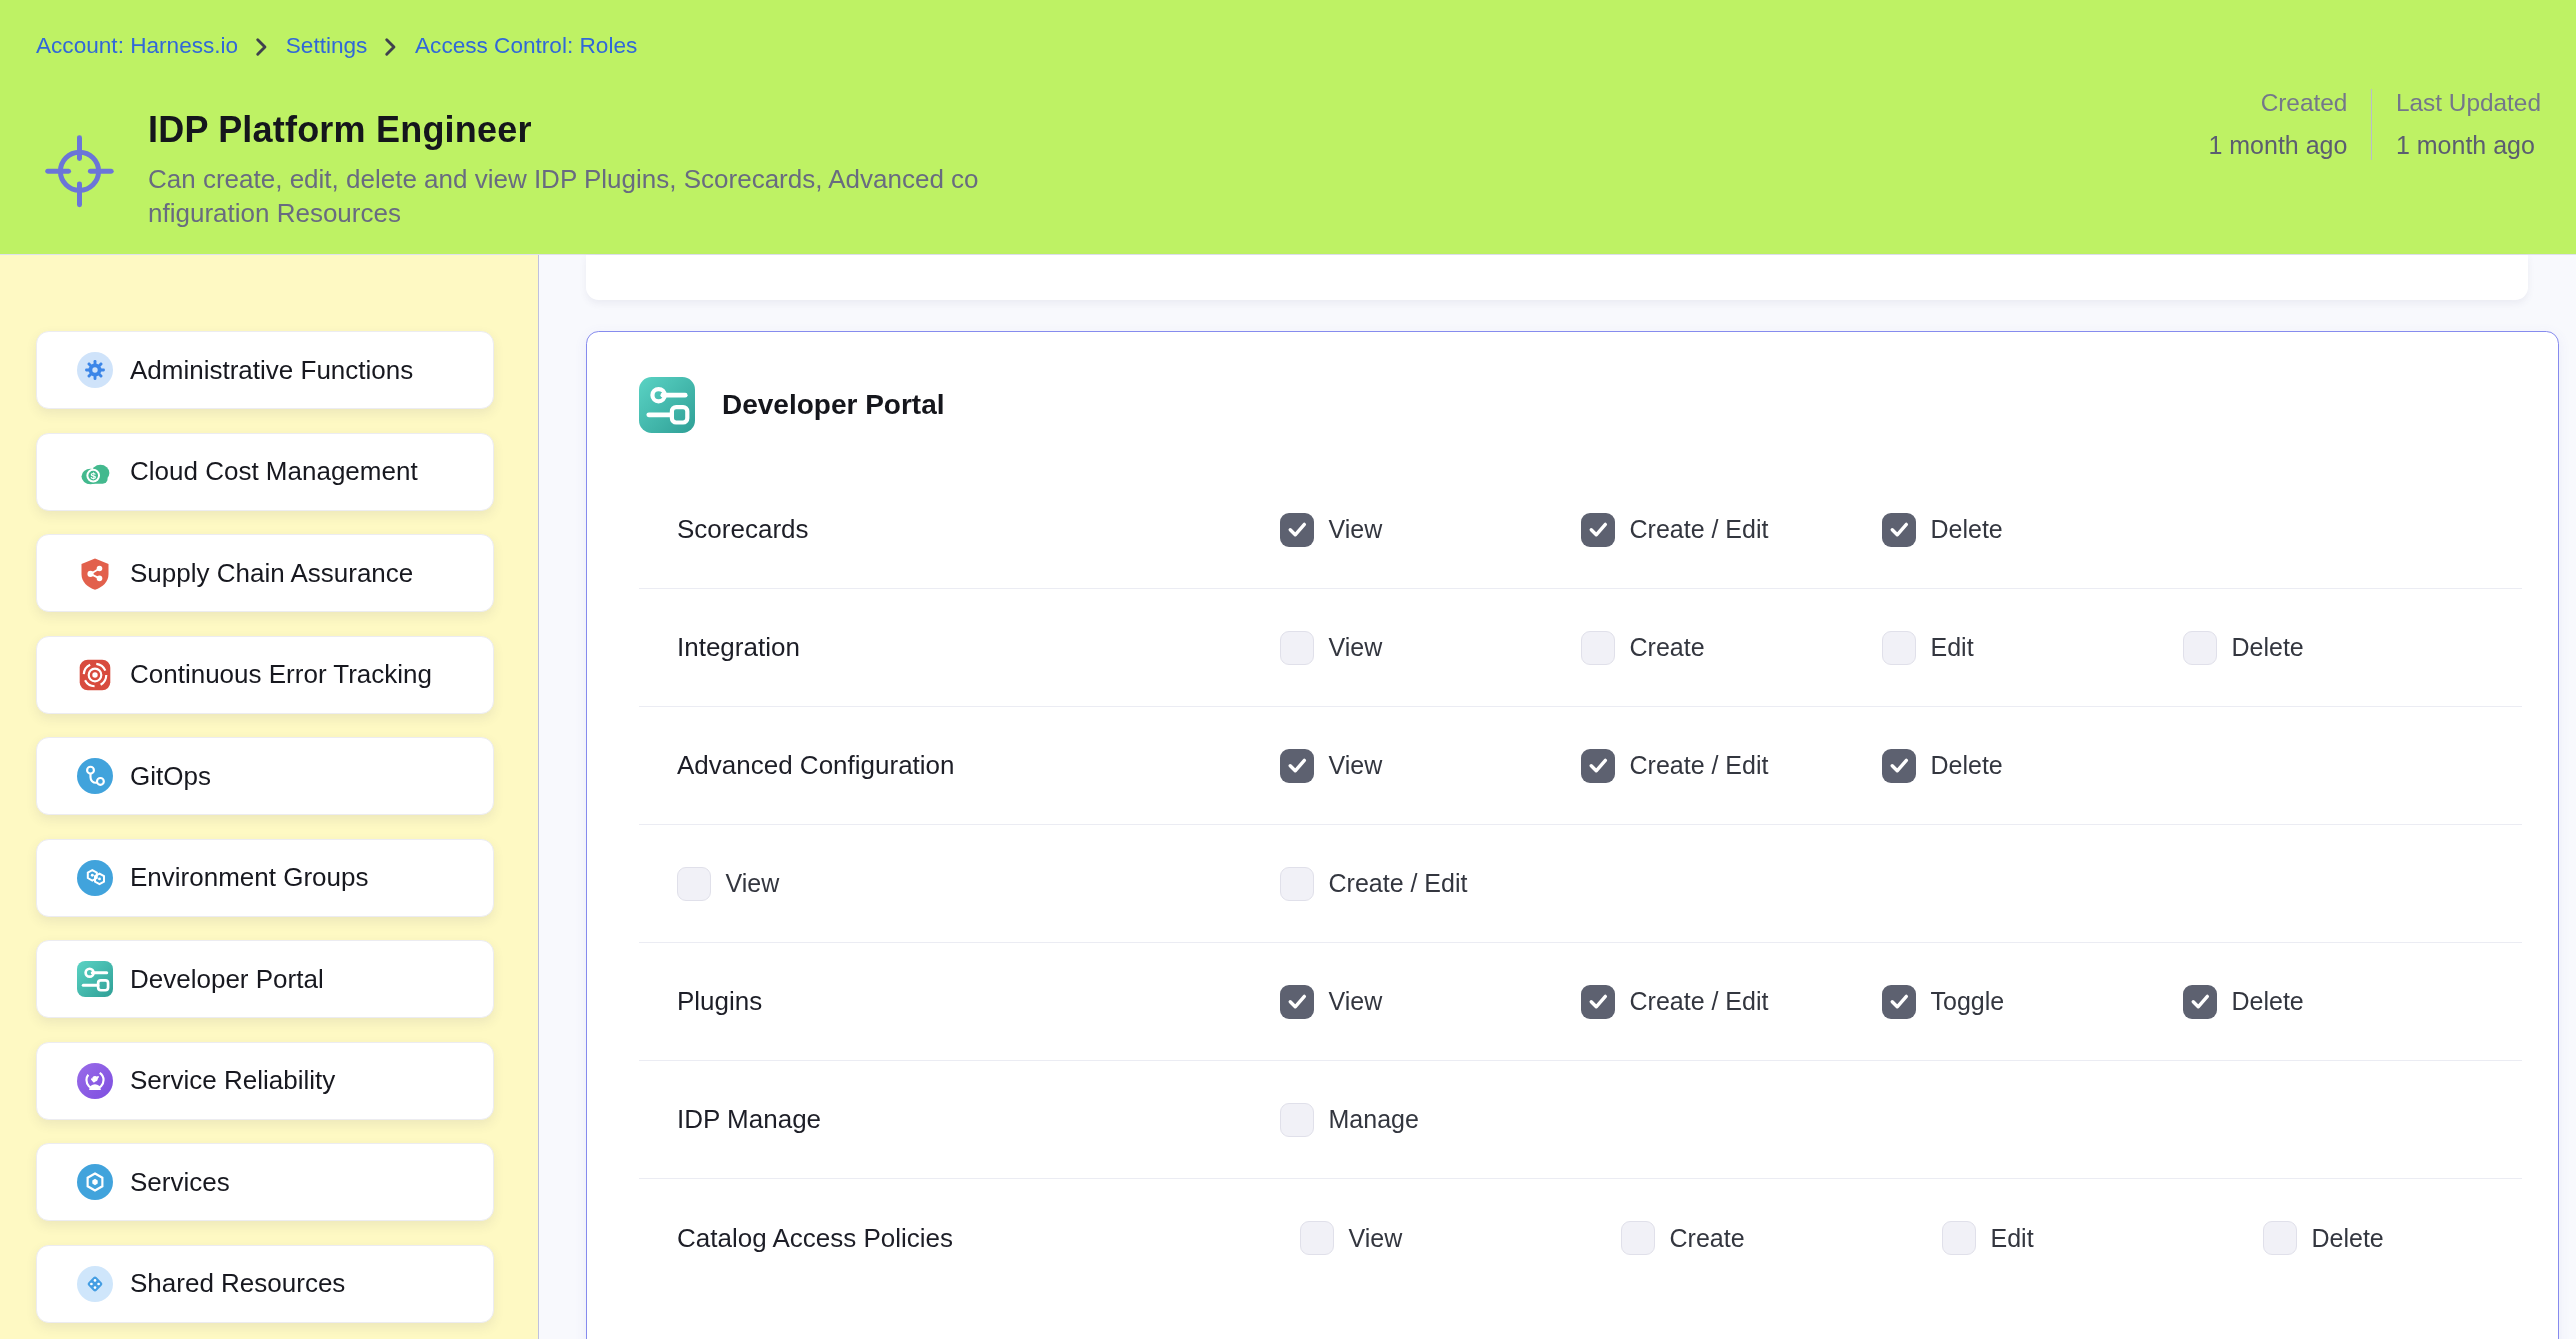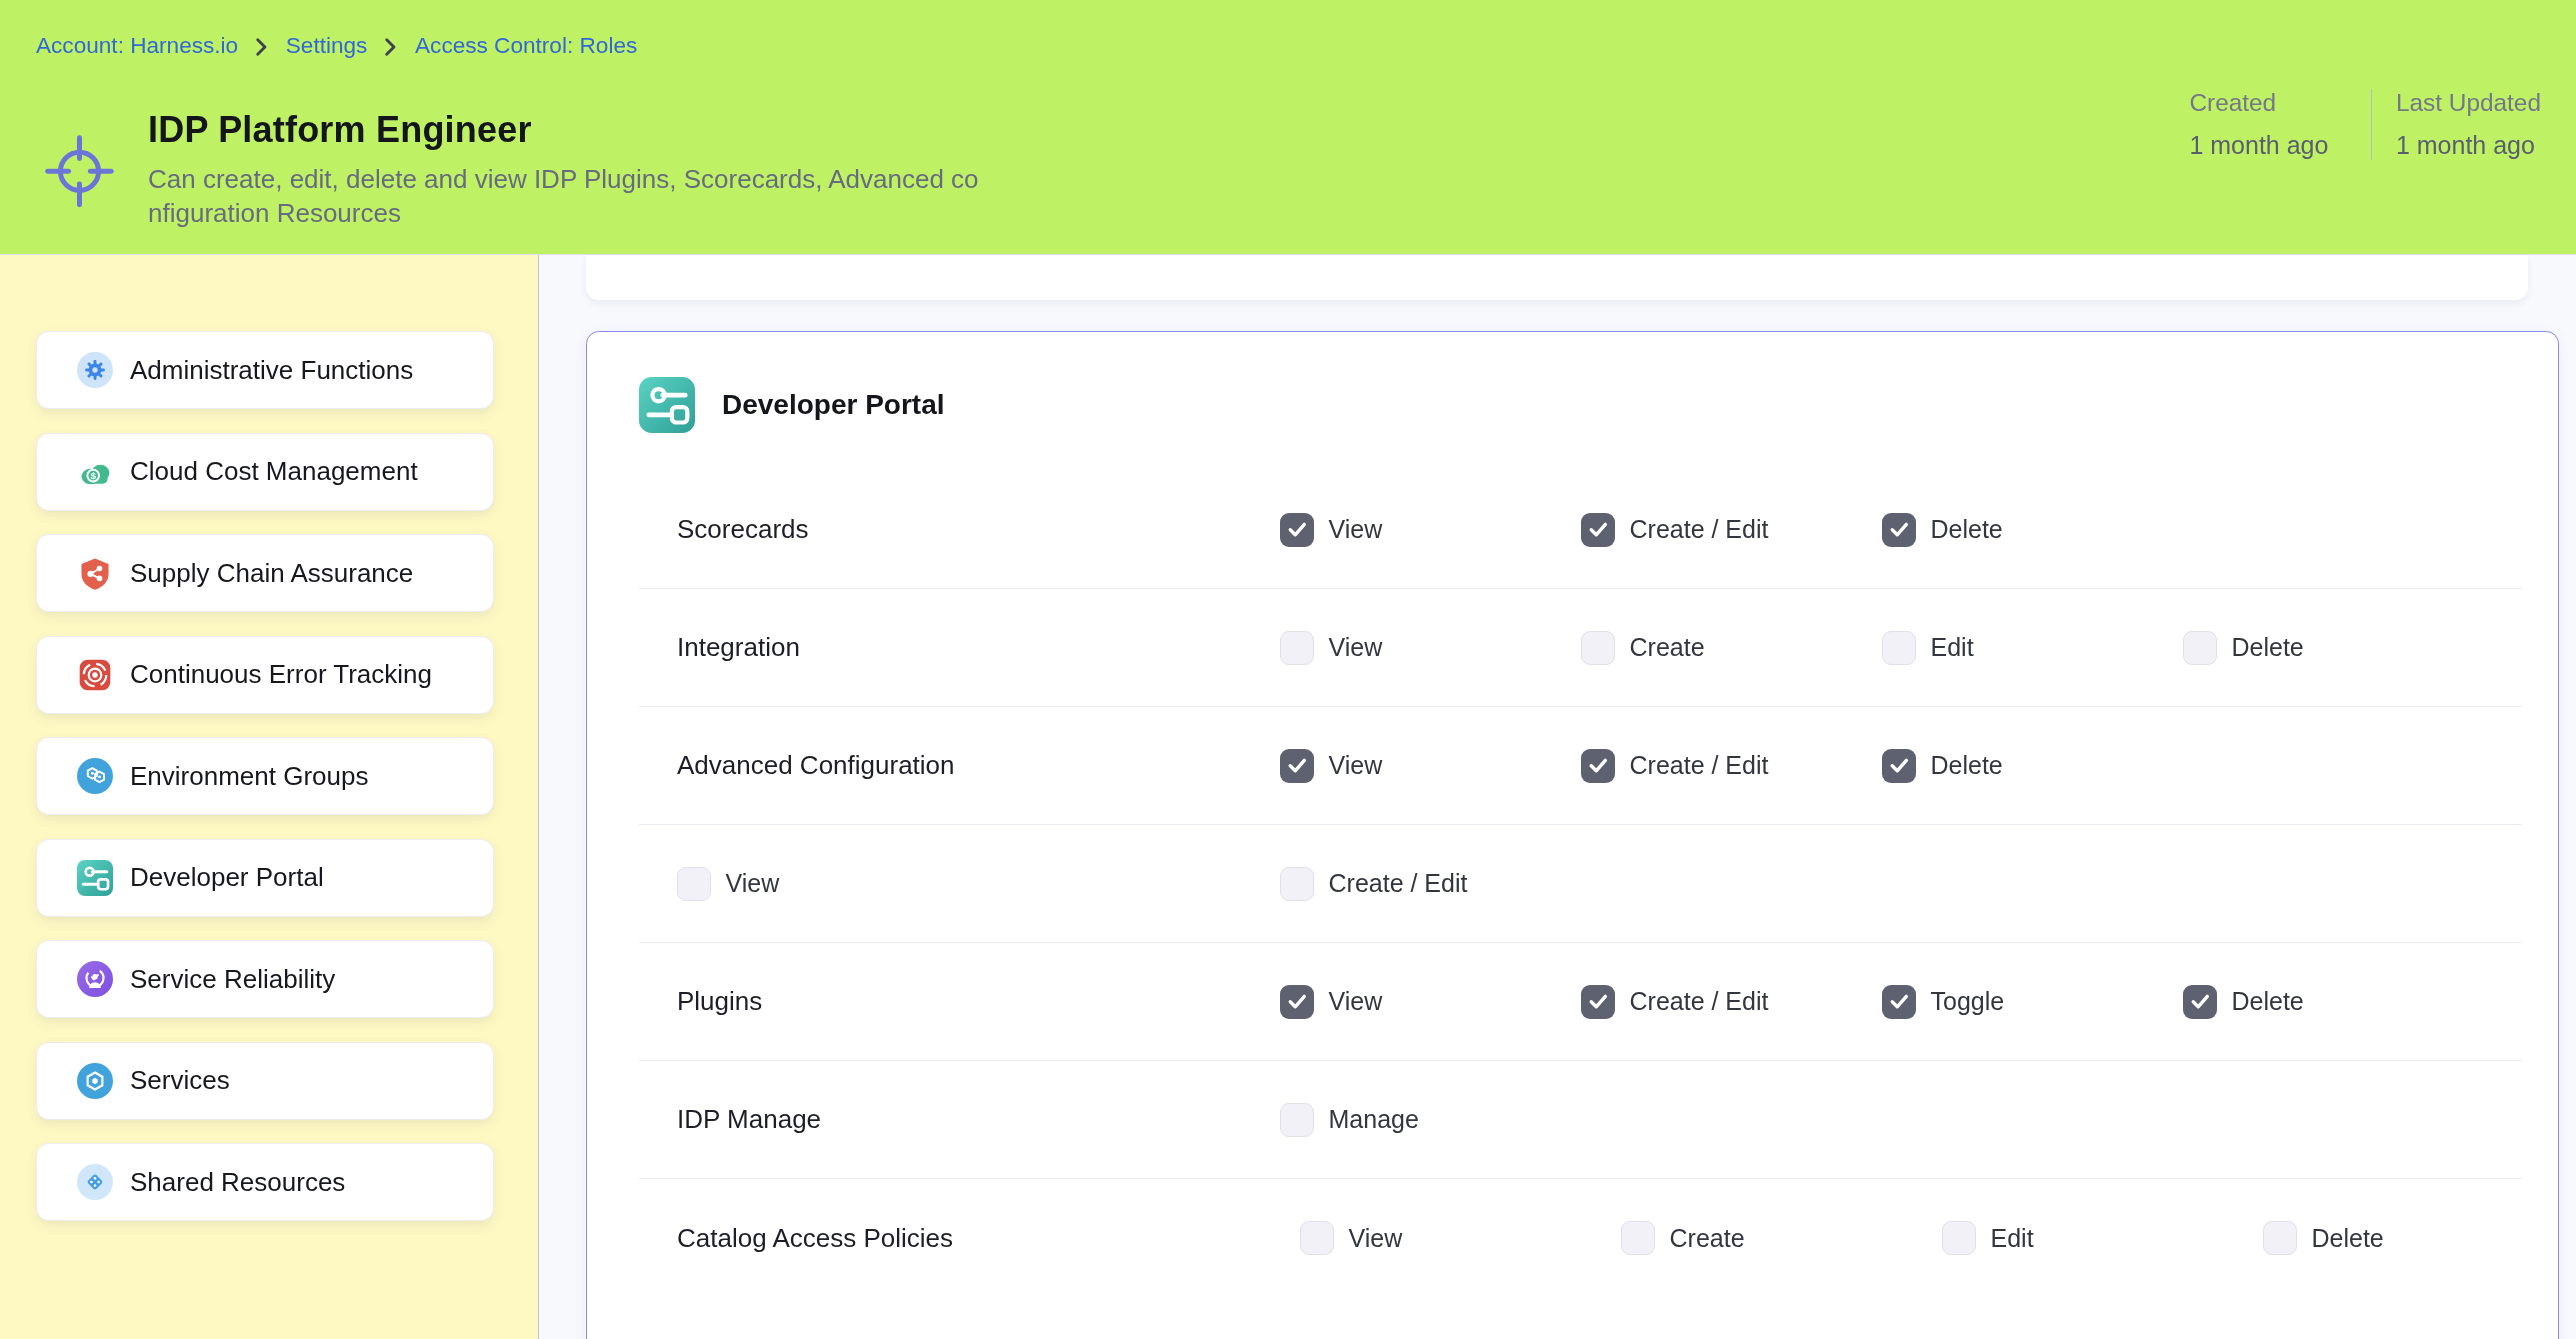--- a/index.html
+++ b/index.html
@@ -12,21 +12,21 @@
   .breadcrumb .crumb { color:#3168d8; text-decoration:none; cursor:pointer; }
   .crumb-sep { display:flex; align-items:center; margin-top:2.7px; }
 
   .role-icon { position:absolute; left:45px; top:134px; width:69px; height:74px; }
   .role-text { position:absolute; left:148px; top:109px; }
   .role-title { font-size:36px; font-weight:bold; color:#15161c; letter-spacing:0.2px; }
   .role-desc { margin-top:11px; font-size:26px; line-height:34px; color:#686b80; }
 
   .meta { position:absolute; top:89px; right:35px; display:flex; align-items:flex-start; }
   .meta-col { display:flex; flex-direction:column; }
-  .meta-col.first { padding-right:43px; border-right:1.8px solid #b9bccb; }
+  .meta-col.first { padding-right:24px; border-right:1.8px solid #b9bccb;align-items:flex-end; }
   .meta-col.second { padding-left:23.5px; }
   .meta-label { font-size:24.4px; color:#74778a; margin-bottom:13.6px; }
   .meta-value { font-size:25px; color:#5b5e70; }
 
   
   .content { display:flex; height:1084px; }
 
   .sidebar { width:539px; background:#fef9c3; border-right:1.8px solid #bfc1df; padding:76px 0 0 36px; flex:none; }
   .side-item { width:458px; height:78px; margin-bottom:23.5px; background:#ffffff; border:0.9px solid #ececf1;
                border-radius:12.7px; box-shadow:0 4.5px 11px rgba(70,70,110,0.09); display:flex; align-items:center;
@@ -158,20 +158,33 @@
       <div class="side-item">
         <span class="side-icon">
           <svg viewBox="0 0 40 40">
             <rect x="3" y="3" width="34" height="34" rx="9" fill="#d84b3e"></rect>
             <circle cx="20" cy="20" r="12.5" fill="none" stroke="#ffffff" stroke-width="2.4" stroke-dasharray="13 7"></circle>
             <circle cx="20" cy="20" r="7" fill="none" stroke="#ffffff" stroke-width="2.4"></circle>
             <circle cx="20" cy="20" r="3" fill="#ffffff"></circle>
           </svg>
         </span>
         <span class="side-label">Continuous Error Tracking</span>
+      </div>
+      <div class="side-item">
+        <span class="side-icon">
+          <svg viewBox="0 0 40 40">
+            <circle cx="20" cy="20" r="20" fill="#41a3dc"></circle>
+            <g stroke="#ffffff" stroke-width="2.4" fill="none">
+              <circle cx="15" cy="13.5" r="3.8"></circle>
+              <circle cx="26" cy="26" r="3.8"></circle>
+              <path d="M15 17.5 v4 a6 6 0 0 0 6 6 h1"></path>
+            </g>
+          </svg>
+        </span>
+        <span class="side-label">GitOps</span>
       </div>
       <div class="side-item">
         <span class="side-icon">
           <svg viewBox="0 0 40 40">
             <circle cx="20" cy="20" r="20" fill="#41a3dc"></circle>
             <g stroke="#ffffff" stroke-width="2.2" fill="none">
               <path d="M12 14 l5-2.8 5 2.8 v6 l-5 2.8 -5-2.8 Z"></path>
               <path d="M20 18 l5-2.8 5 2.8 v6 l-5 2.8 -5-2.8 Z"></path>
             </g>
             <circle cx="17" cy="17" r="1.6" fill="#ffffff"></circle>

